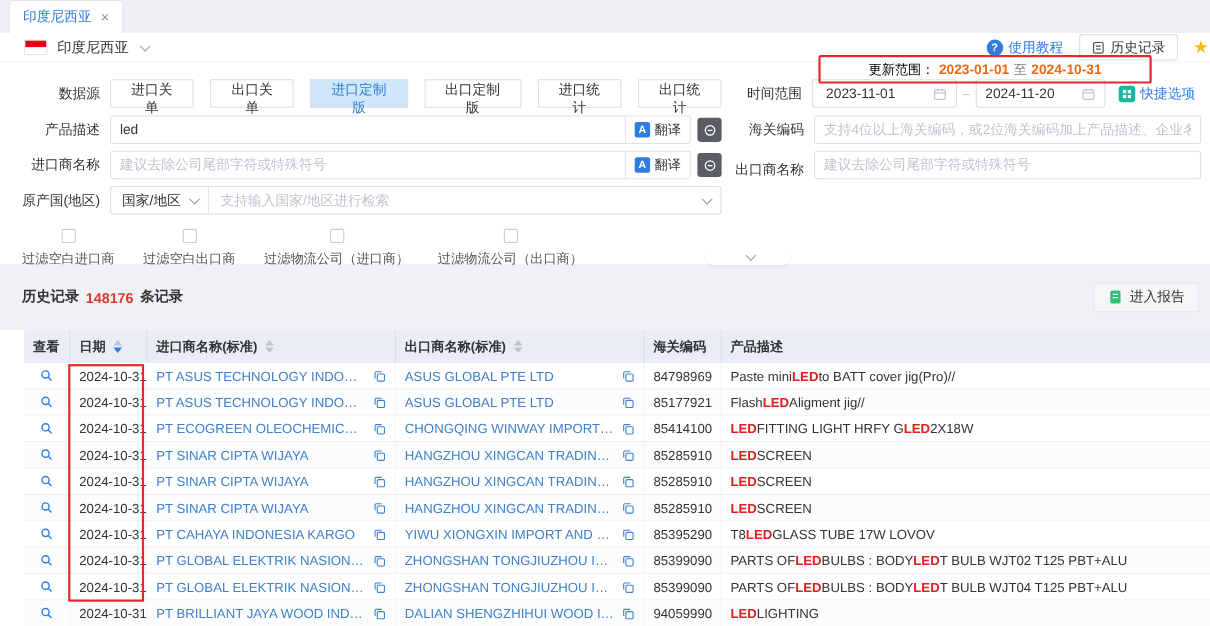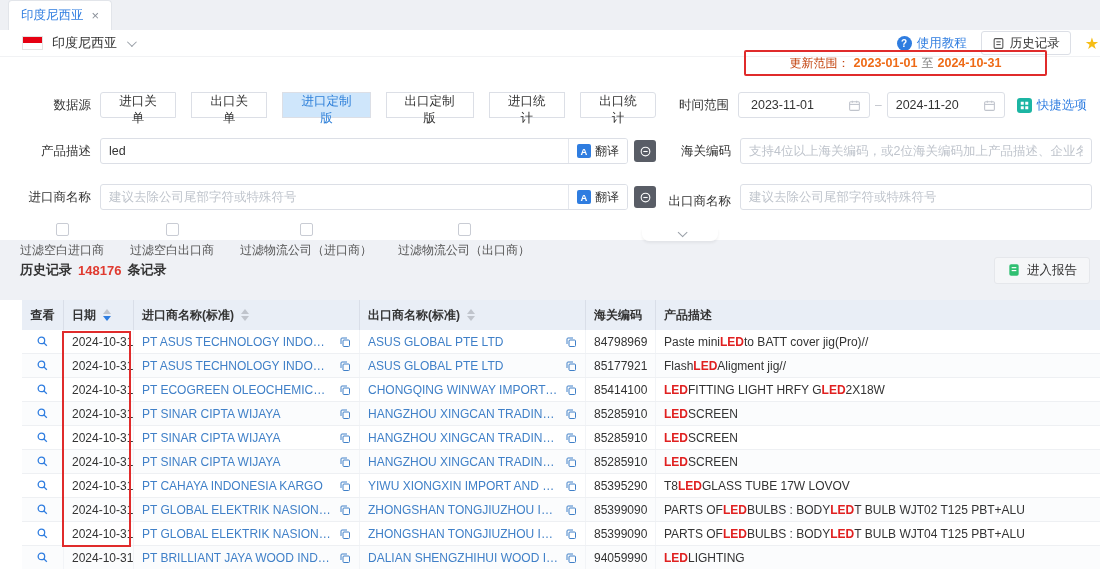--- a/index.html
+++ b/index.html
@@ -26,27 +26,27 @@
   .tut { display:flex; align-items:center; gap:5px; color:#2f7de0; font-size:12.5px; cursor:pointer; }
   .tut-ico { width:15px; height:15px; border-radius:50%; background:#2f7de0; color:#fff; font-size:10px; font-weight:bold;
              display:flex; align-items:center; justify-content:center; }
   .hist { display:flex; align-items:center; gap:5px; border:1px solid #dcdfe6; border-radius:3px; background:#fff;
           height:24px; padding:0 10px; font-size:12.5px; color:#333; cursor:pointer; }
   .star { color:#f6bd16; font-size:16px; margin-right:-9px; }
 
   
   .upd-box { position:absolute; left:744px; top:50px; width:303px; height:26px; border:2px solid #e02b2b;
              border-radius:2px; display:flex; align-items:center; justify-content:center; gap:4px; background:transparent; z-index:5; }
-  .upd-label { color:#c2410c; font-size:12px; }
+  .upd-label { color:#000000; font-size:12px; }
   .upd-date { color:#ee6a16; font-weight:bold; font-size:12.5px; }
   .upd-to { color:#7d7d7d; font-size:12px; }
 
   
   .form { background:#fff; padding-top:15px; height:183px; position:relative; }
-  .frow { display:flex; align-items:center;margin-top:20px; }
+  .frow { display:flex; align-items:center; }
   .half-l { width:656px; display:flex; align-items:center; flex:none; }
   .half-r { flex:1; display:flex; align-items:center; padding-right:8px; }
   .flabel { width:100px; text-align:right; padding-right:9px; color:#333; font-size:12.5px; flex:none; }
   .flabel-r { width:82px; text-align:right; padding-right:9px; color:#333; font-size:12.5px; flex:none; }
 
   .seg-group { display:flex;gap:16px; }
   .seg { height:26px; padding:0 13px; background:#fff; border:1px solid #dcdfe6; font-size:12.5px; color:#333;
          cursor:pointer; margin-left:-1px; font-family:inherit; }
   .seg:first-child { border-radius:3px 0 0 3px; margin-left:0; }
   .seg:last-child { border-radius:0 3px 3px 0; }
@@ -95,21 +95,21 @@
   .match .cnt { color:#e03a2f; }
   .report-btn { margin-left:auto; display:flex; align-items:center; gap:6px; background:#f5f6f8; border:1px solid #e5e7eb;
                 border-radius:3px; height:27px; padding:0 12px; font-size:12.5px; color:#333; cursor:pointer; }
 
   
   .tbl { margin-left:22px; width:1078px; }
   .thead { display:flex; background:#e9eef6; height:30px; }
   .th { display:flex; align-items:center; padding:0 8px; font-weight:bold; font-size:12px; color:#333;
         border-right:1px solid #d9dee8; gap:4px; }
   .th:last-child { border-right:none; }
-  .th.center { justify-content:center; }
+  .th.center { justify-content:flex-start; }
   .sorter { display:inline-flex; flex-direction:column; gap:2px; margin-left:3px; cursor:pointer; }
   .cu { width:0; height:0; border-left:4px solid transparent; border-right:4px solid transparent; border-bottom:5px solid #c0c4cc; }
   .cd { width:0; height:0; border-left:4px solid transparent; border-right:4px solid transparent; border-top:5px solid #c0c4cc; } .cd.on { border-top-color:#2f7de0; }
 
   .tr { display:flex; height:24px; border-bottom:1px solid #eef0f3; background:#fff; }
   .tr:nth-child(even) { background:#fbfcfd; }
   .td { display:flex; align-items:center; padding:0 8px; font-size:12px; color:#333; overflow:hidden; white-space:nowrap;
         border-right:1px solid #f2f4f7; }
   .td:last-child { border-right:none; }
   .c-view { justify-content:center; }
@@ -256,20 +256,34 @@
         </span>
       </div>
       <div class="half-r" style="padding-left:2px;align-items:flex-end;">
         <span class="flabel-r">出口商名称</span>
         <div class="input-wrap">
           <input placeholder="建议去除公司尾部字符或特殊符号" style="">
         </div>
       </div>
     </div>
 
+    <div class="frow">
+      <div class="half-l">
+        <span class="flabel">原产国(地区)</span>
+        <div class="origin-wrap">
+          <span class="origin-sel">
+            <span>国家/地区</span>
+            <span class="chev" style="margin-left:0;"></span>
+          </span>
+          <span class="origin-ph">支持输入国家/地区进行检索</span>
+          <span class="origin-chev"><span class="chev" style="margin-left:0;"></span></span>
+        </div>
+      </div>
+      <div class="half-r"></div>
+    </div>
 
     <div class="chk-row">
         <span class="chk">
           <span class="chk-box"></span>
           <span class="chk-lab">过滤空白进口商</span>
         </span>
         <span class="chk">
           <span class="chk-box"></span>
           <span class="chk-lab">过滤空白出口商</span>
         </span>

